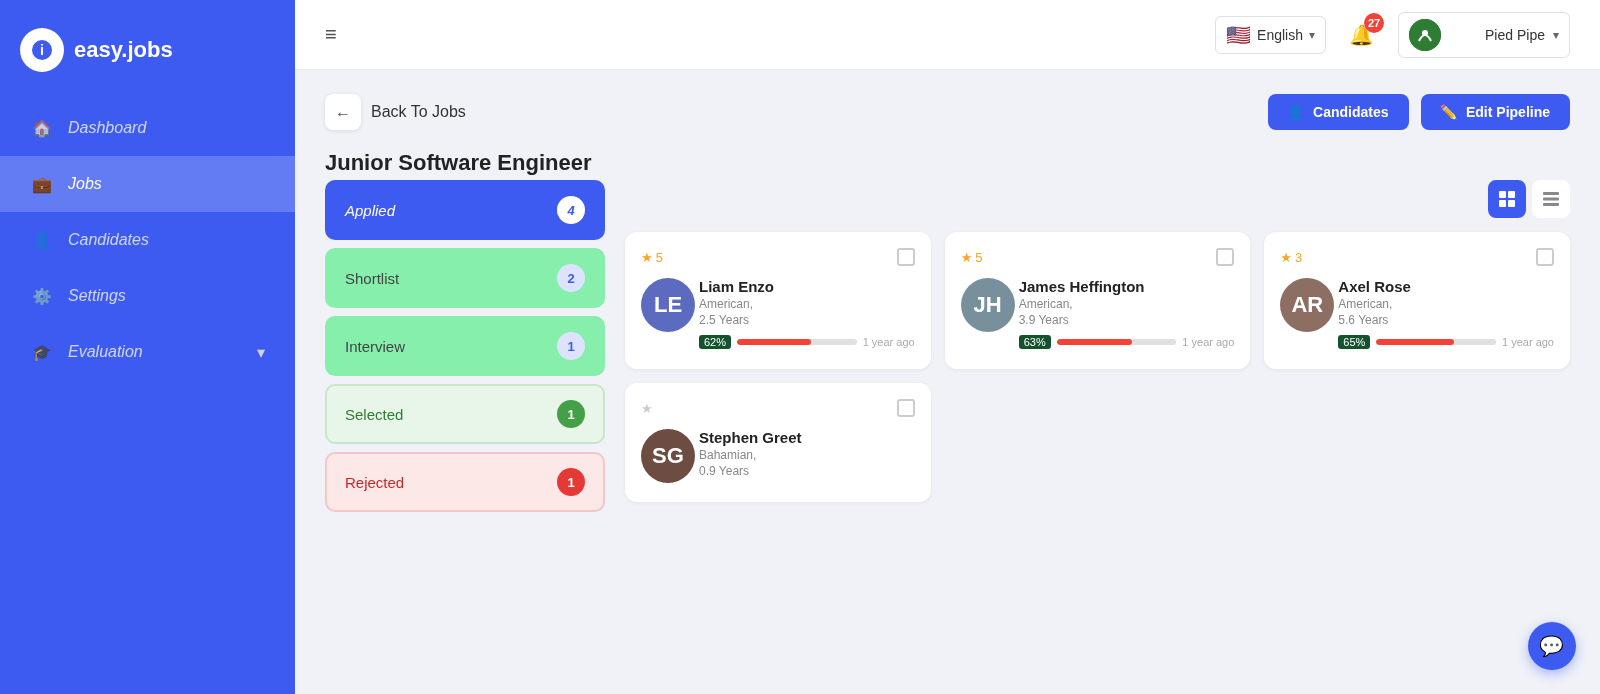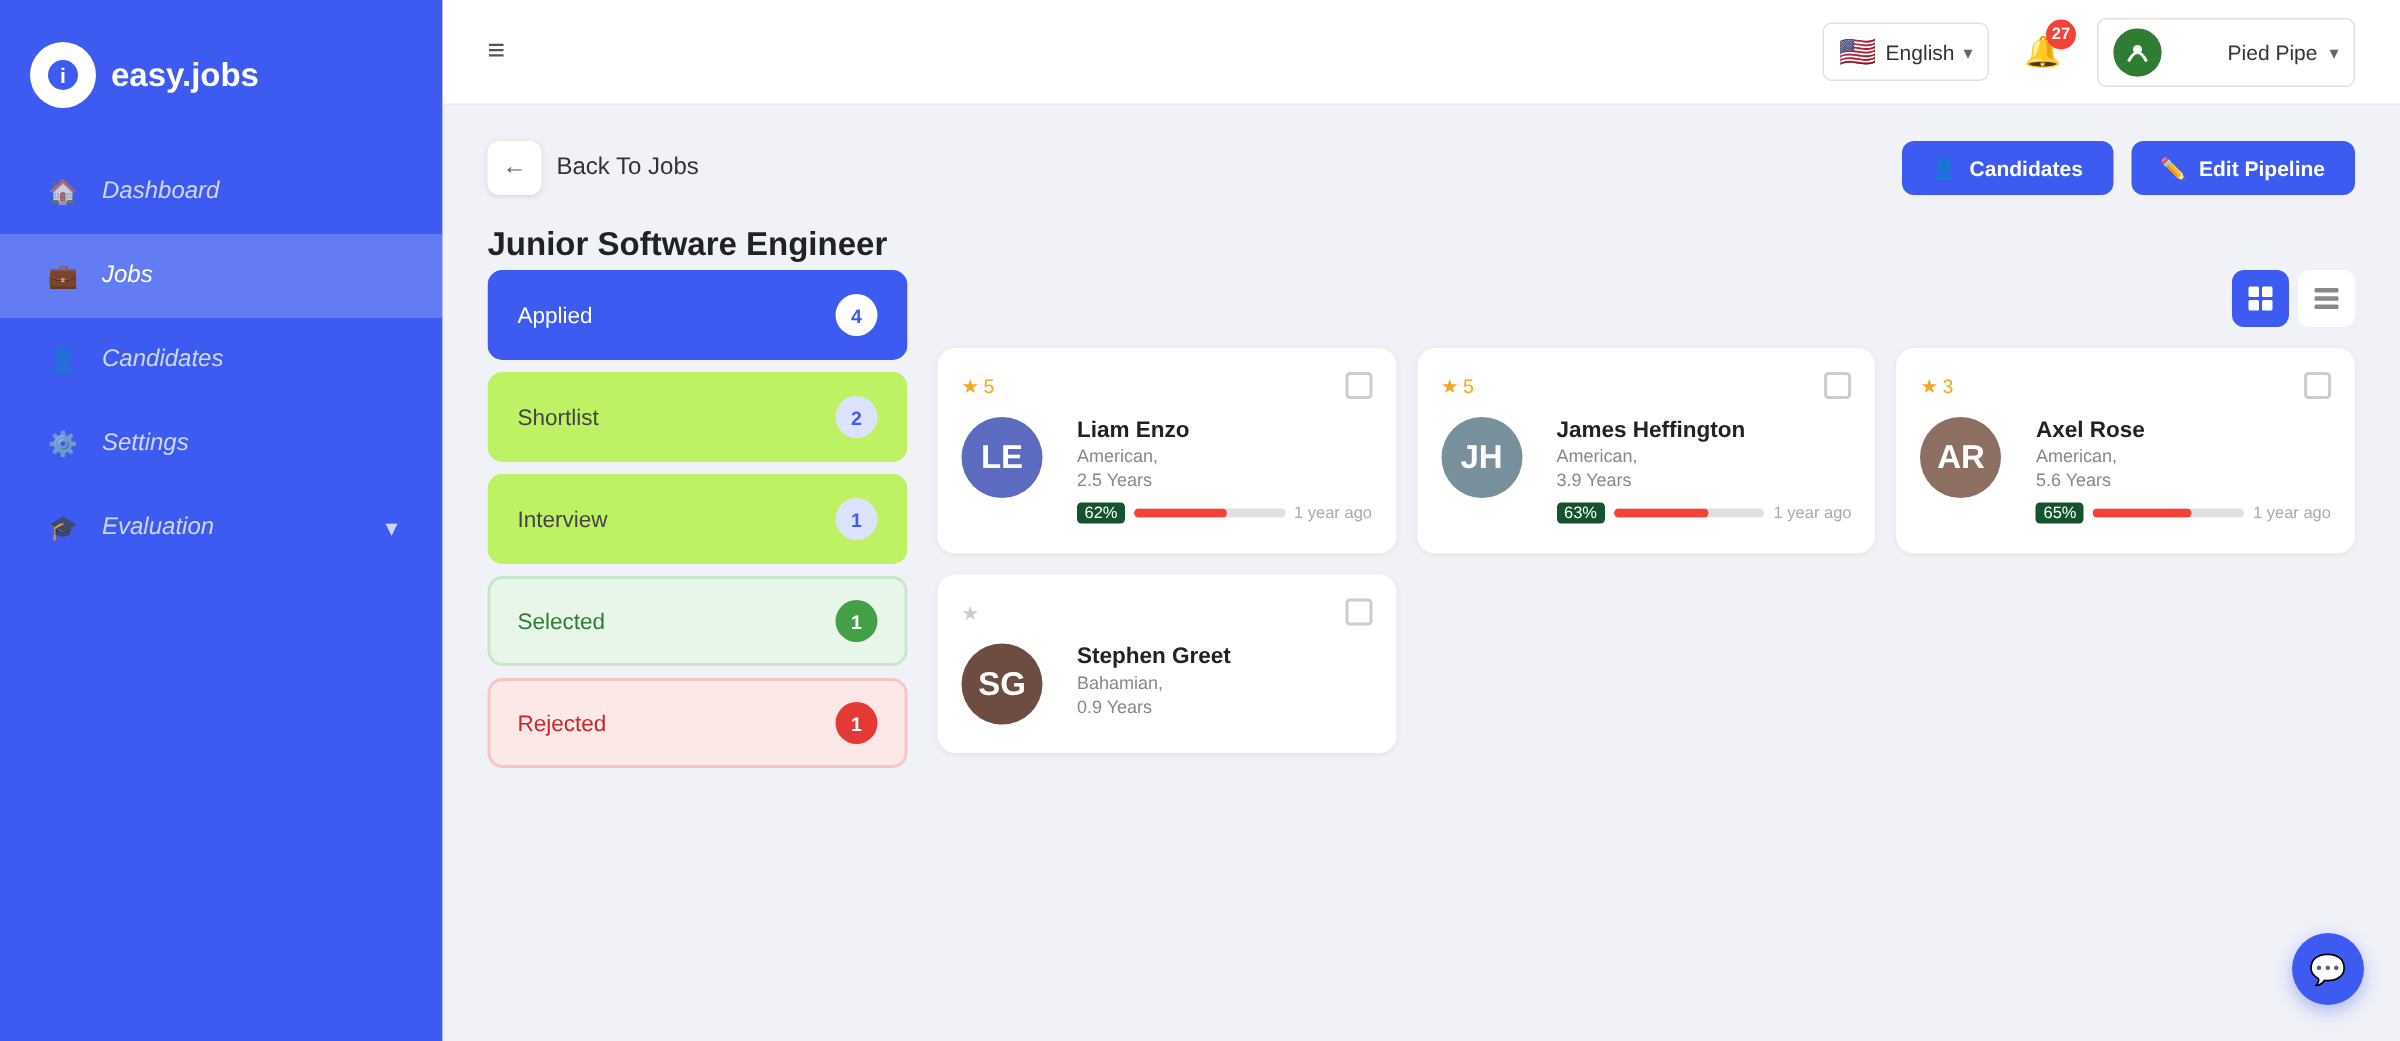--- a/index.html
+++ b/index.html
@@ -148,27 +148,27 @@
     
     .pipeline-candidates {
       display: flex; gap: 20px;
       align-items: flex-start;
     }
 
     
     .pipeline-col { width: 280px; min-width: 280px; display: flex; flex-direction: column; gap: 8px; }
 
     .pipeline-item {
-      background: #bef264; border-radius: 10px;
+      background: #86efac; border-radius: 10px;
       padding: 14px 18px;
       display: flex; align-items: center; justify-content: space-between;
       cursor: pointer;
       border: 2px solid transparent;
     }
-    .pipeline-item.active { background: #3d5af1; }
+    .pipeline-item.active { background: #3d5af1; font-style: italic; }
     .pipeline-item.active .pipeline-item-name { color: white; }
     .pipeline-item.selected-item { background: #e8f5e9; border-color: #c8e6c9; }
     .pipeline-item.rejected-item { background: #fde8e8; border-color: #f5c6c6; }
 
     .pipeline-item-name { font-size: 15px; color: #444; font-weight: 500; }
     .pipeline-item.selected-item .pipeline-item-name { color: #2e7d32; }
     .pipeline-item.rejected-item .pipeline-item-name { color: #c62828; }
 
     .pipeline-badge {
       width: 28px; height: 28px; border-radius: 50%;
@@ -208,21 +208,21 @@
     }
     .card-top {
       display: flex; justify-content: space-between; align-items: center;
       margin-bottom: 12px;
     }
     .card-stars { color: #f5a623; font-size: 13px; display: flex; align-items: center; gap: 3px; }
     .card-checkbox {
       width: 18px; height: 18px; border: 2px solid #ccc; border-radius: 3px;
       cursor: pointer;
     }
-    .card-body { display: flex; align-items: flex-start; gap: 23px; }
+    .card-body { display: flex; align-items: flex-start; gap: 4px; }
     .candidate-avatar {
       width: 54px; height: 54px; border-radius: 50%; overflow: hidden;
       background: #ccc; flex-shrink: 0;
       display: flex; align-items: center; justify-content: center;
       font-size: 22px; color: white; font-weight: bold;
     }
     .candidate-info { flex: 1; }
     .candidate-name { font-size: 15px; font-weight: 600; color: #222; margin-bottom: 2px; }
     .candidate-nationality { font-size: 12px; color: #888; margin-bottom: 2px; }
     .candidate-exp { font-size: 12px; color: #888; margin-bottom: 8px; }

